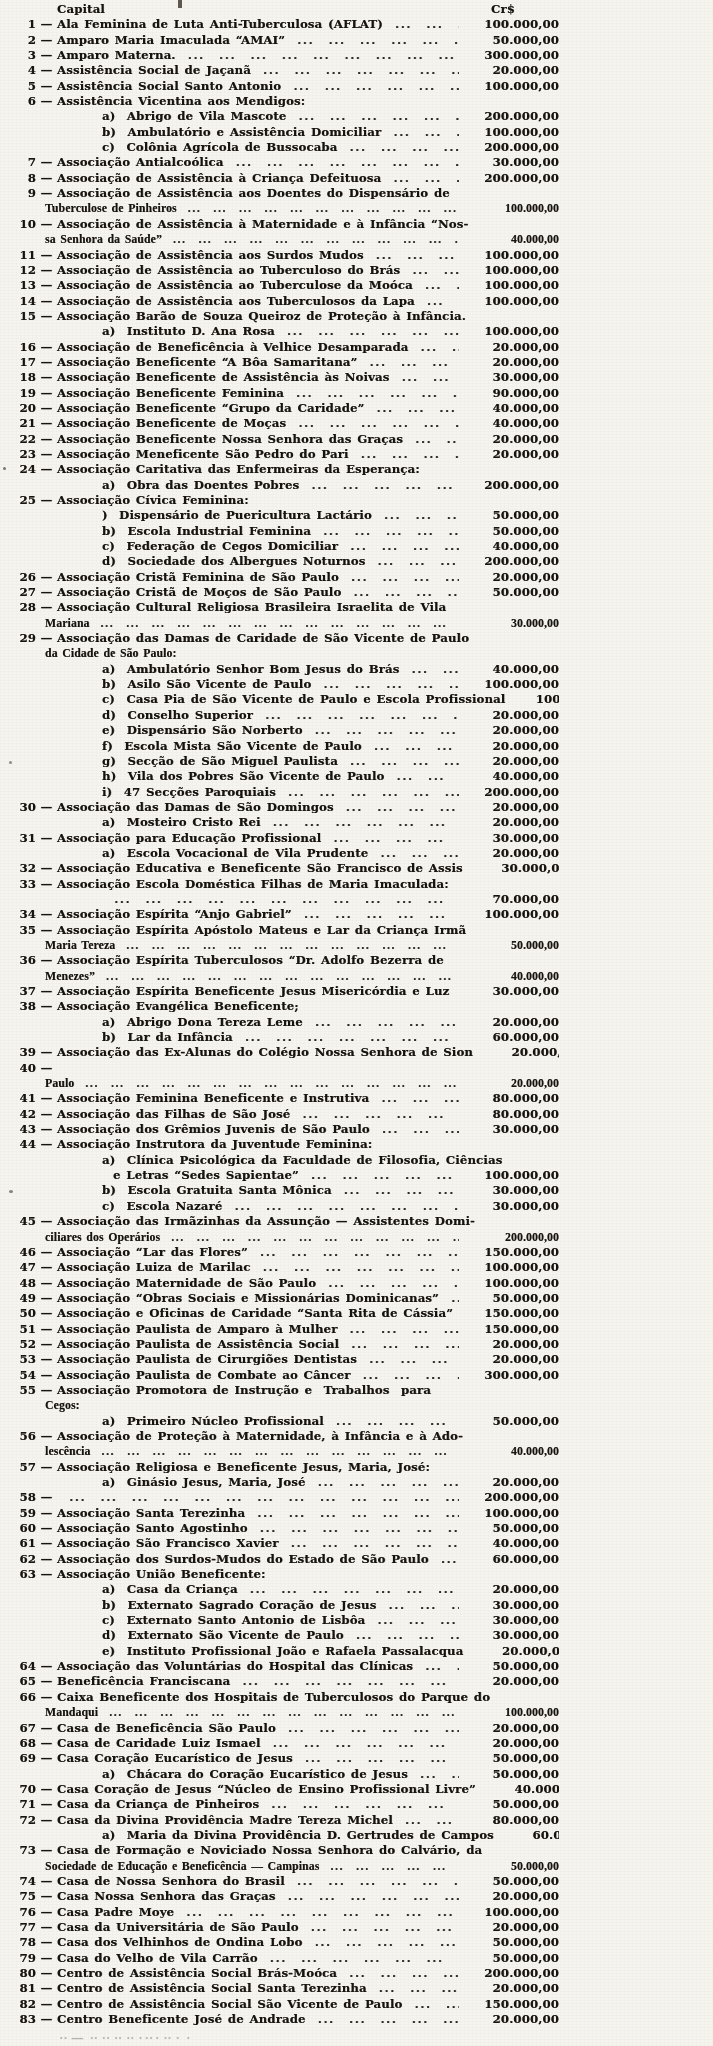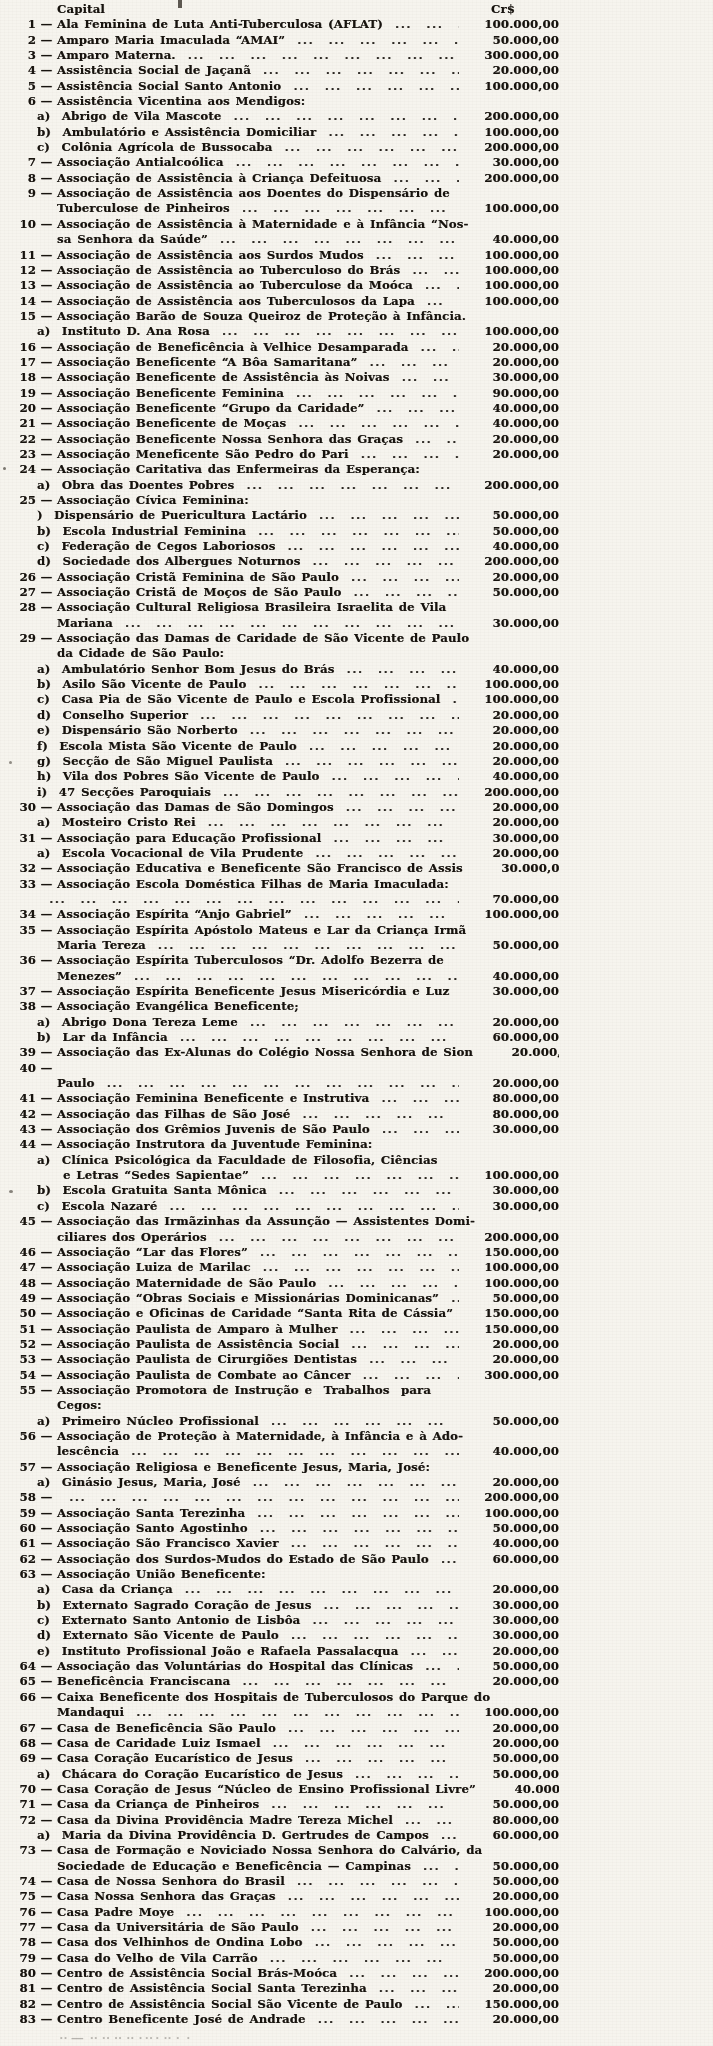--- a/index.html
+++ b/index.html
@@ -24,23 +24,23 @@
     height:15.35px;line-height:15.35px;
     font-size:11.7px;
     white-space:pre;overflow:hidden;
     letter-spacing:0.15px;word-spacing:1.5px;
     text-shadow:0.35px 0.25px 0.5px rgba(23,19,14,0.55);
   }
   .hdr .cap{margin-left:57px;flex:none;}
   .hdr .cur{margin-left:auto;flex:none;padding-right:44px;}
   .num{flex:none;width:36px;text-align:right;}
   .dash{flex:none;width:21px;text-align:center;}
-  .row.i1{padding-left:37px;}
-  .row.i2{padding-left:57px;}
-  .row.i3{padding-left:63px;align-items:center;}
+  .row.i1{padding-left:102px;}
+  .row.i2{padding-left:45px;font-family:Liberation Serif, serif;}
+  .row.i3{padding-left:113px;align-items:center;}
   .label{flex:none;}
   .dots{
     flex:1 1 auto;overflow:hidden;
     margin:0 6px 0 5px;
     letter-spacing:1.6px;
     opacity:0.92;
   }
   .amt{flex:none;width:94px;text-align:right;}
   
   .artifact{position:absolute;background:#2a241c;pointer-events:none;}
@@ -299,21 +299,21 @@
       <div class="row i1">
       
       
       <span class="label">b)  Escola Industrial Feminina</span>
       <span class="dots"> ...  ...  ...  ...  ...  ...  ...  ...  ...  ...  ...  ...  ...  ...  ...  ...  ...  ...  ...  ...  ...  ...  ...  ...  ...  ...  ...  ...  ...  ...  ...  ...  ...  ...  ...  ...  ...  ...  ...  ... </span>
       <span class="amt">50.000,00</span>
     </div>
       <div class="row i1">
       
       
-      <span class="label">c)  Federação de Cegos Laboriosos</span>
+      <span class="label">c)  Federação de Cegos Domiciliar</span>
       <span class="dots"> ...  ...  ...  ...  ...  ...  ...  ...  ...  ...  ...  ...  ...  ...  ...  ...  ...  ...  ...  ...  ...  ...  ...  ...  ...  ...  ...  ...  ...  ...  ...  ...  ...  ...  ...  ...  ...  ...  ...  ... </span>
       <span class="amt">40.000,00</span>
     </div>
       <div class="row i1">
       
       
       <span class="label">d)  Sociedade dos Albergues Noturnos</span>
       <span class="dots"> ...  ...  ...  ...  ...  ...  ...  ...  ...  ...  ...  ...  ...  ...  ...  ...  ...  ...  ...  ...  ...  ...  ...  ...  ...  ...  ...  ...  ...  ...  ...  ...  ...  ...  ...  ...  ...  ...  ...  ... </span>
       <span class="amt">200.000,00</span>
     </div>

